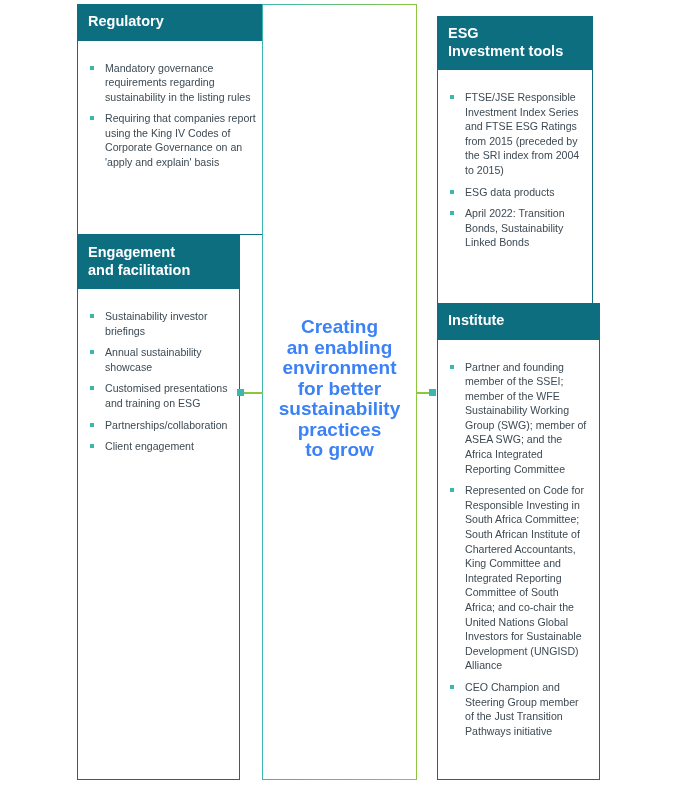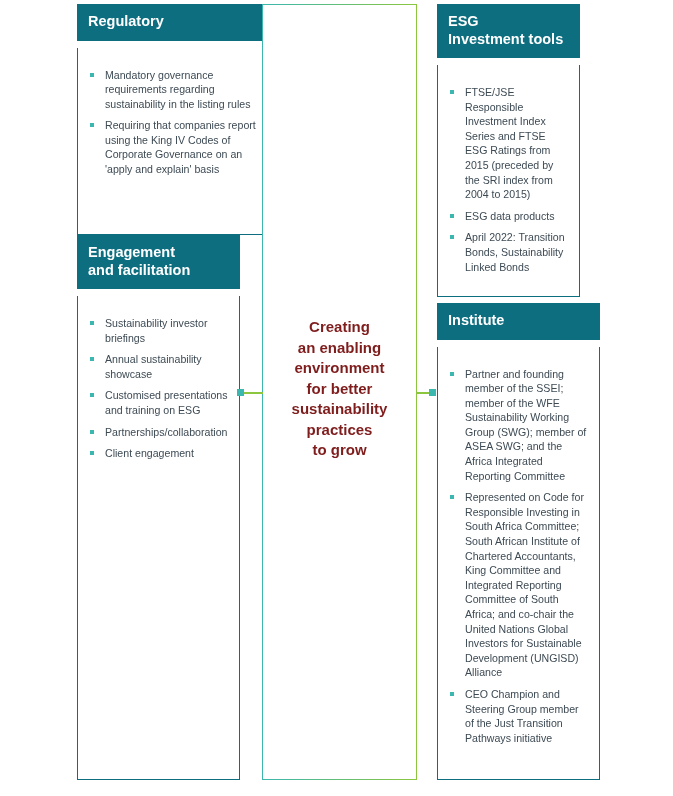--- a/index.html
+++ b/index.html
@@ -42,21 +42,20 @@
     white-space: pre;
   }
   .panel-body {
     border-left: 1.4px solid #0d6e80;
     border-right: 1.4px solid #0d6e80;
     border-bottom: 1.4px solid #0d6e80;
     box-sizing: border-box;
     padding: 20px 10px 10px 9px;
     flex: 1 1 auto;
     overflow: hidden;
-    margin-top: 7px;
   }
   .panel-inner {
     display: flex;
     flex-direction: column;
     height: 100%;
     box-sizing: border-box;
   }
 
   ul.bullets {
     list-style: none;
@@ -92,22 +91,22 @@
   #panel-engagement {
     left: 77px;
     top: 235px;
     width: 163px;
     height: 545px;
   }
 
   
   #panel-esg {
     left: 437px;
-    top: 4px;
-    width: 143px;
+    top: 16px;
+    width: 156px;
     height: 293px;
   }
   #panel-advocacy {
     left: 437px;
     top: 303px;
     width: 163px;
     height: 477px;
   }
 
   
@@ -125,23 +124,23 @@
   #panel-center-inner {
     width: 100%;
     height: 100%;
     background: #ffffff;
     box-sizing: border-box;
     display: flex;
     align-items: center;
     justify-content: center;
   }
   #center-text {
-    color: #7f1d1d;
+    color: #3b82f6;
     font-weight: bold;
-    font-size: 15px;
+    font-size: 19px;
     line-height: 20.5px;
     text-align: center;
     white-space: pre-line;
     padding: 0 8px;
     margin-top: -6px;
   }
 
   
   .connector-line {
     position: absolute;

